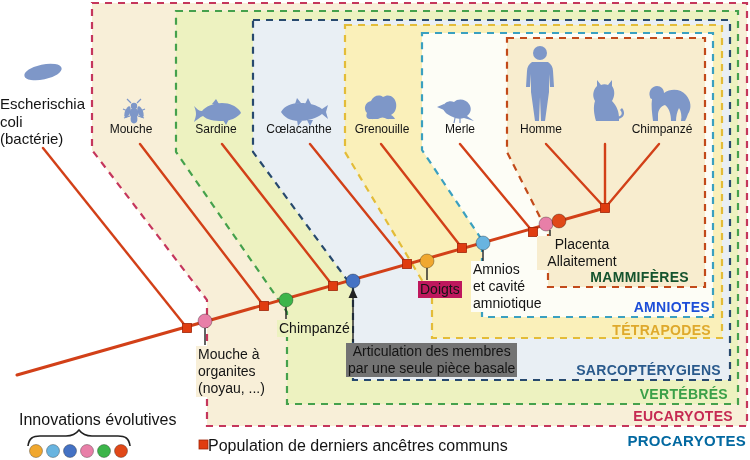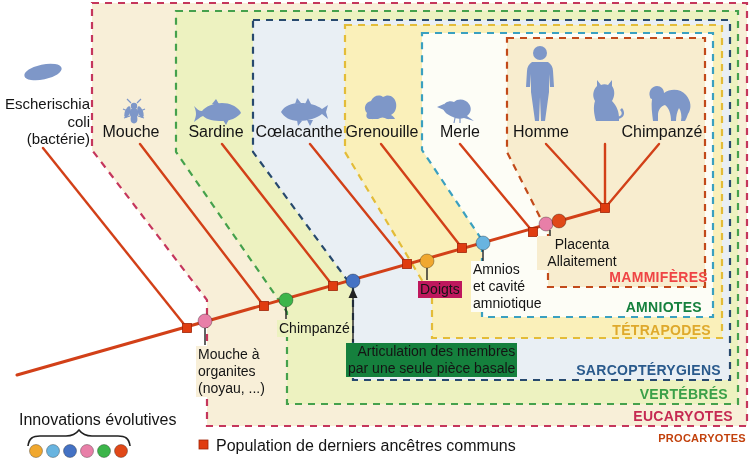--- a/index.html
+++ b/index.html
@@ -1,21 +1,21 @@
 <!DOCTYPE html>
 <html><head>
 <meta charset="utf-8">
 <style>
   html,body{margin:0;padding:0;background:#fff;}
   #stage{position:relative;width:750px;height:460px;background:#ffffff;overflow:hidden;
          font-family:"Liberation Sans",sans-serif;color:#111;}
   #stage svg{position:absolute;left:0;top:0;}
   .lbl{position:absolute;white-space:pre-line;color:#141414;}
-  .org-name{font-size:16px;line-height:1.12;text-align:center;width:120px;}
-  .ecoli{font-size:15px;line-height:1.18;text-align:right;width:90px;left:0;top:95px;}
+  .org-name{font-size:12px;line-height:1.12;text-align:center;width:120px;}
+  .ecoli{font-size:15px;line-height:1.18;text-align:left;width:90px;left:0;top:95px;}
   .ann{font-size:14px;line-height:1.22;padding:0 2px;}
   .clade-lbl{font-weight:bold;font-size:14px;letter-spacing:.3px;text-align:right;}
   .legend-txt{font-size:16px;}
 </style>
 </head>
 <body>
 
 <div id="stage">
 
   <svg width="750" height="460" viewBox="0 0 750 460">
@@ -134,33 +134,33 @@
   <div class="lbl org-name" style="left:156px;top:123px;">Sardine</div>
   <div class="lbl org-name" style="left:322px;top:123px;">Grenouille</div>
   <div class="lbl org-name" style="left:400px;top:123px;">Merle</div>
   <div class="lbl org-name" style="left:481px;top:123px;">Homme</div>
   <div class="lbl org-name" style="left:602px;top:123px;">Chimpanzé</div>
 
   <div class="lbl ann" style="left:196px;top:346px;text-align:left;background:#f8efd8;">Mouche à
 organites
 (noyau, ...)</div>
   <div class="lbl ann" style="left:277px;top:320px;background:#edf2c0;">Chimpanzé</div>
-  <div class="lbl ann" style="left:346px;top:343px;text-align:right;background:#15803d;">Articulation des membres
+  <div class="lbl ann" style="left:346px;top:343px;text-align:center;background:#737373;">Articulation des membres
 par une seule pièce basale</div>
   <div class="lbl ann" style="left:418px;top:281px;background:#be185d;">Doigts</div>
   <div class="lbl ann" style="left:471px;top:261px;text-align:left;background:#fdfdf6;">Amnios
 et cavité
 amniotique</div>
   <div class="lbl ann" style="left:537px;top:236px;width:86px;text-align:center;background:#f8edcf;">Placenta
 Allaitement</div>
 
-  <div class="lbl clade-lbl" style="right: 42px; top: 269px; color: #ef4444;">MAMMIFÈRES</div>
-  <div class="lbl clade-lbl" style="right: 48px; top: 299px; color: #15803d;">AMNIOTES</div>
+  <div class="lbl clade-lbl" style="right: 61px; top: 269px; color: #14532d;">MAMMIFÈRES</div>
+  <div class="lbl clade-lbl" style="right: 40px; top: 299px; color: #1d4ed8;">AMNIOTES</div>
   <div class="lbl clade-lbl" style="right: 39px; top: 322px; color: rgb(223, 169, 44);">TÉTRAPODES</div>
   <div class="lbl clade-lbl" style="right: 29px; top: 362px; color: rgb(42, 90, 140);">SARCOPTÉRYGIENS</div>
   <div class="lbl clade-lbl" style="right: 17px; top: 408px; color: rgb(197, 42, 82);">EUCARYOTES</div>
   <div class="lbl clade-lbl" style="right: 22px; top: 386px; color: rgb(58, 160, 72);">VERTÉBRÉS</div>
-  <div class="lbl clade-lbl" style="right: 4px; top: 432px; font-size: 11px; color: #c2410c;">PROCARYOTES</div>
+  <div class="lbl clade-lbl" style="right: 4px; top: 432px; font-size: 15px; color: #0369a1;">PROCARYOTES</div>
 
   <div class="lbl legend-txt" style="left:9px;top:411px;margin-left:10px;">Innovations évolutives</div>
-  <div class="lbl legend-txt" style="left:216px;top:437px;">Population de derniers ancêtres communs</div>
+  <div class="lbl legend-txt" style="left:208px;top:437px;">Population de derniers ancêtres communs</div>
 
 </div>
 
 </body></html>

